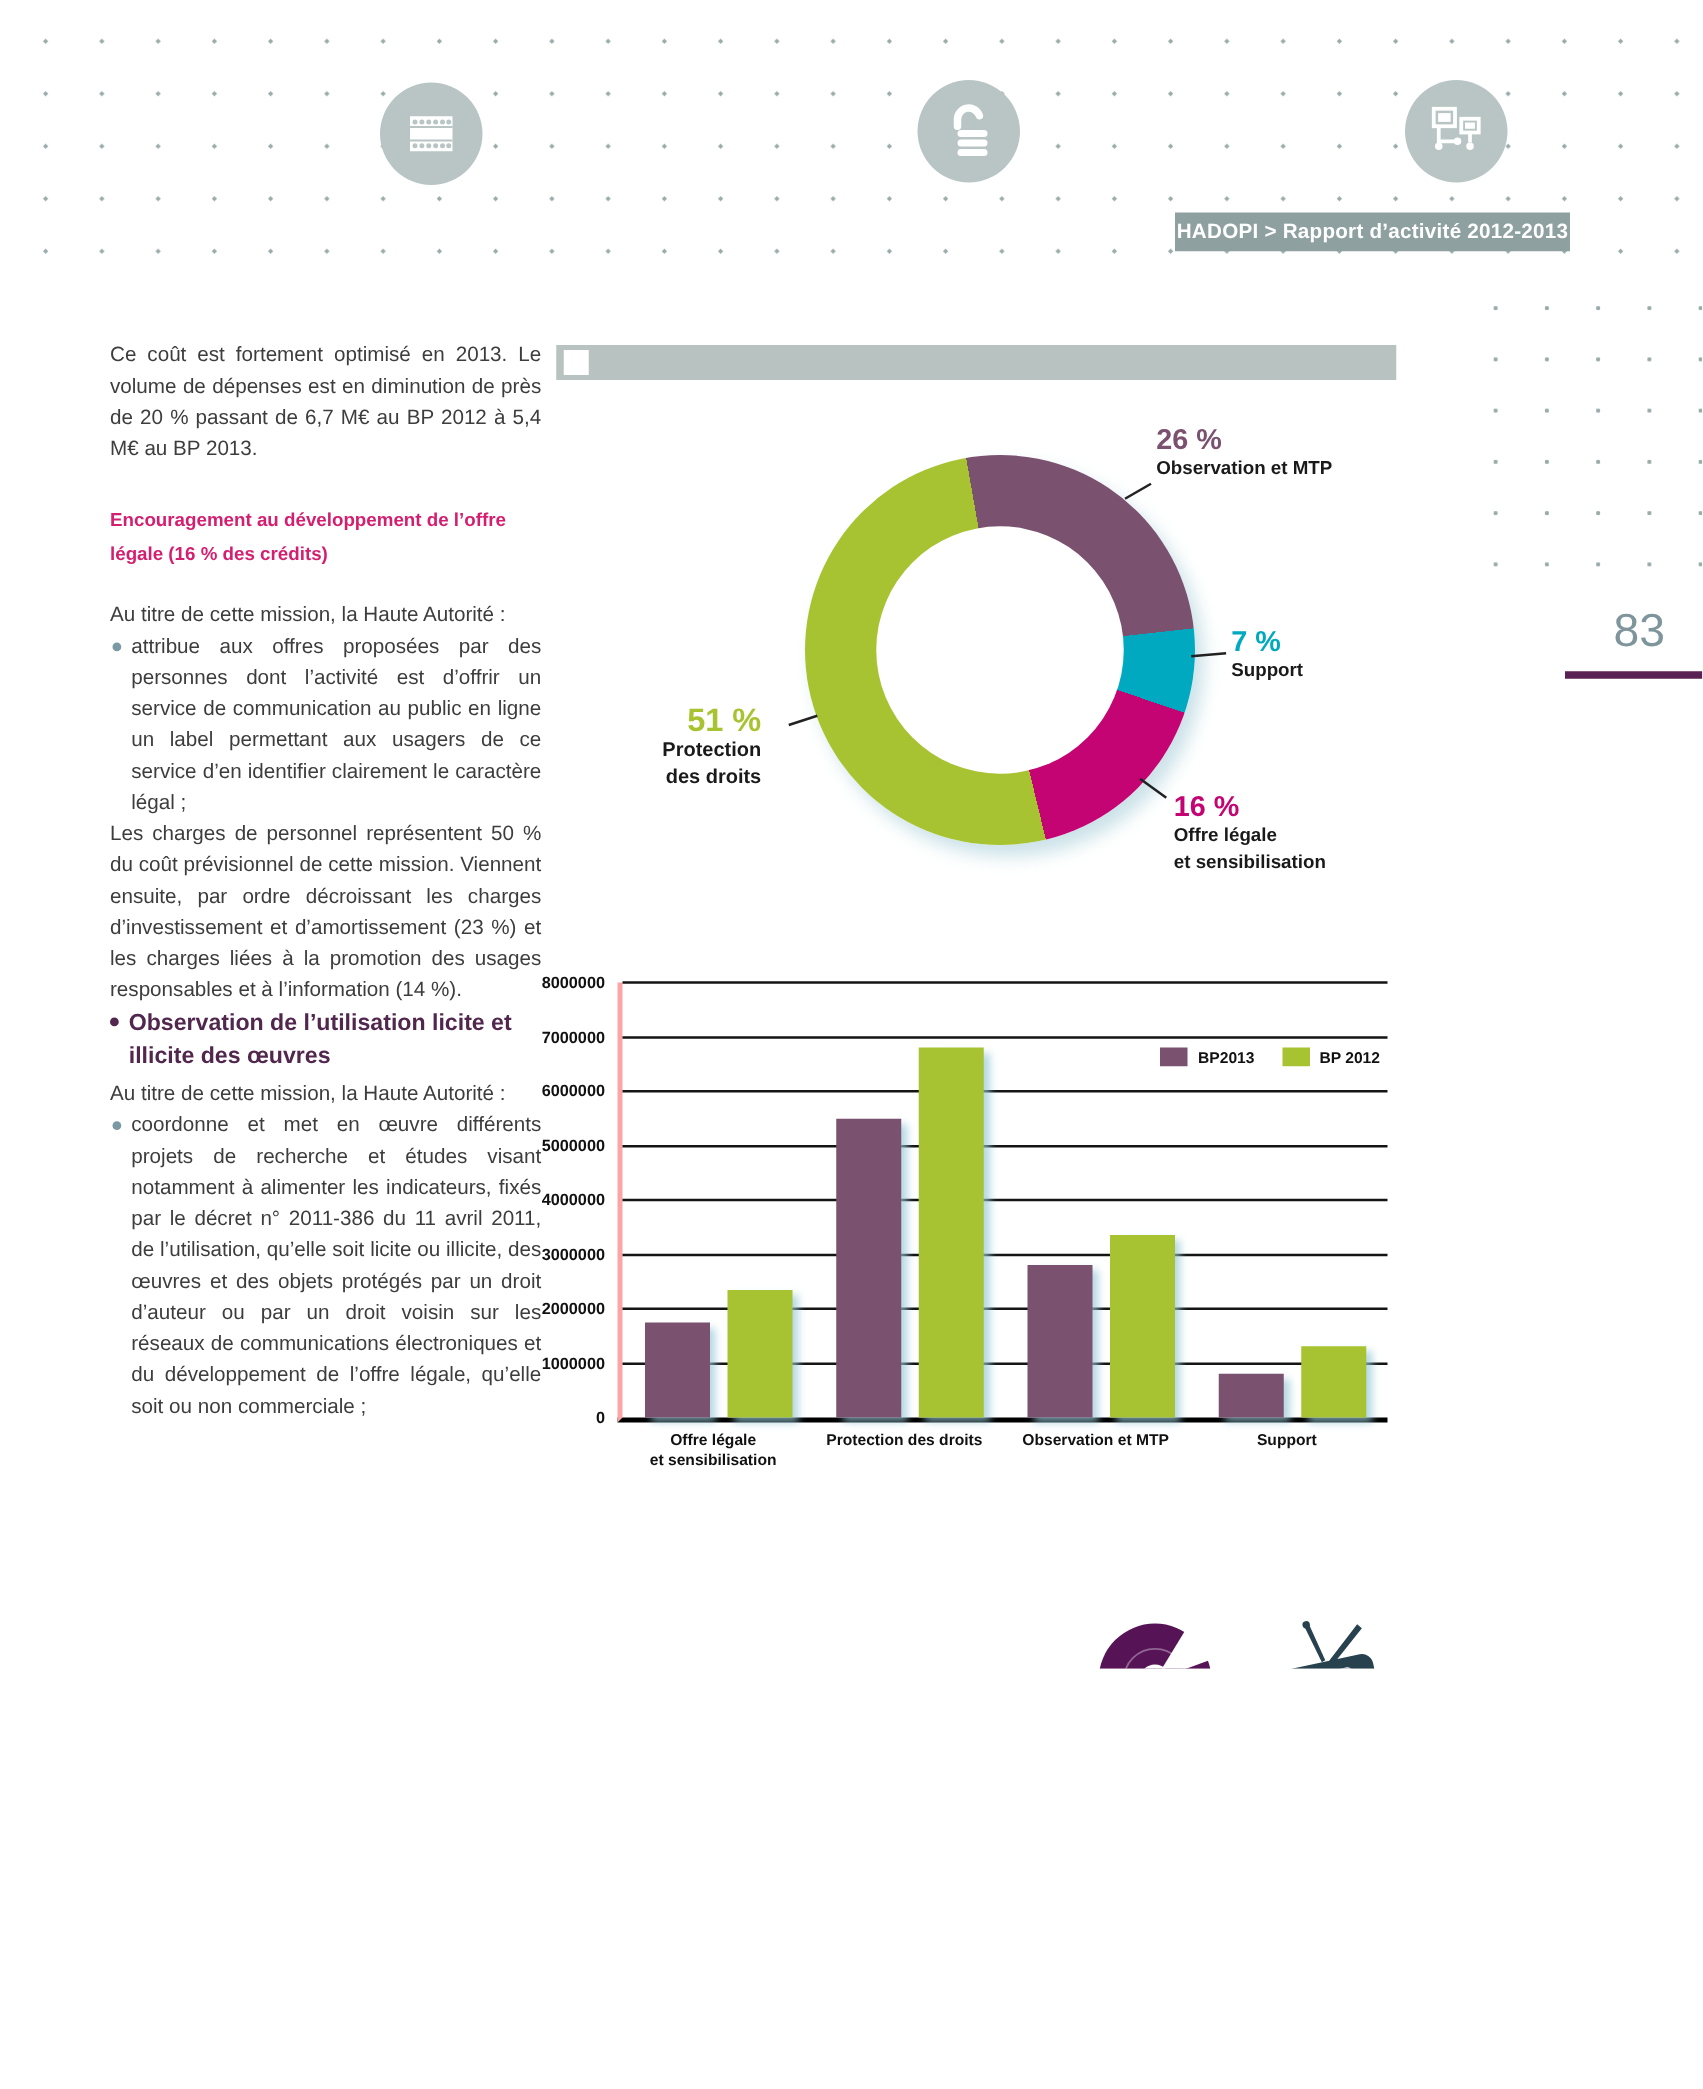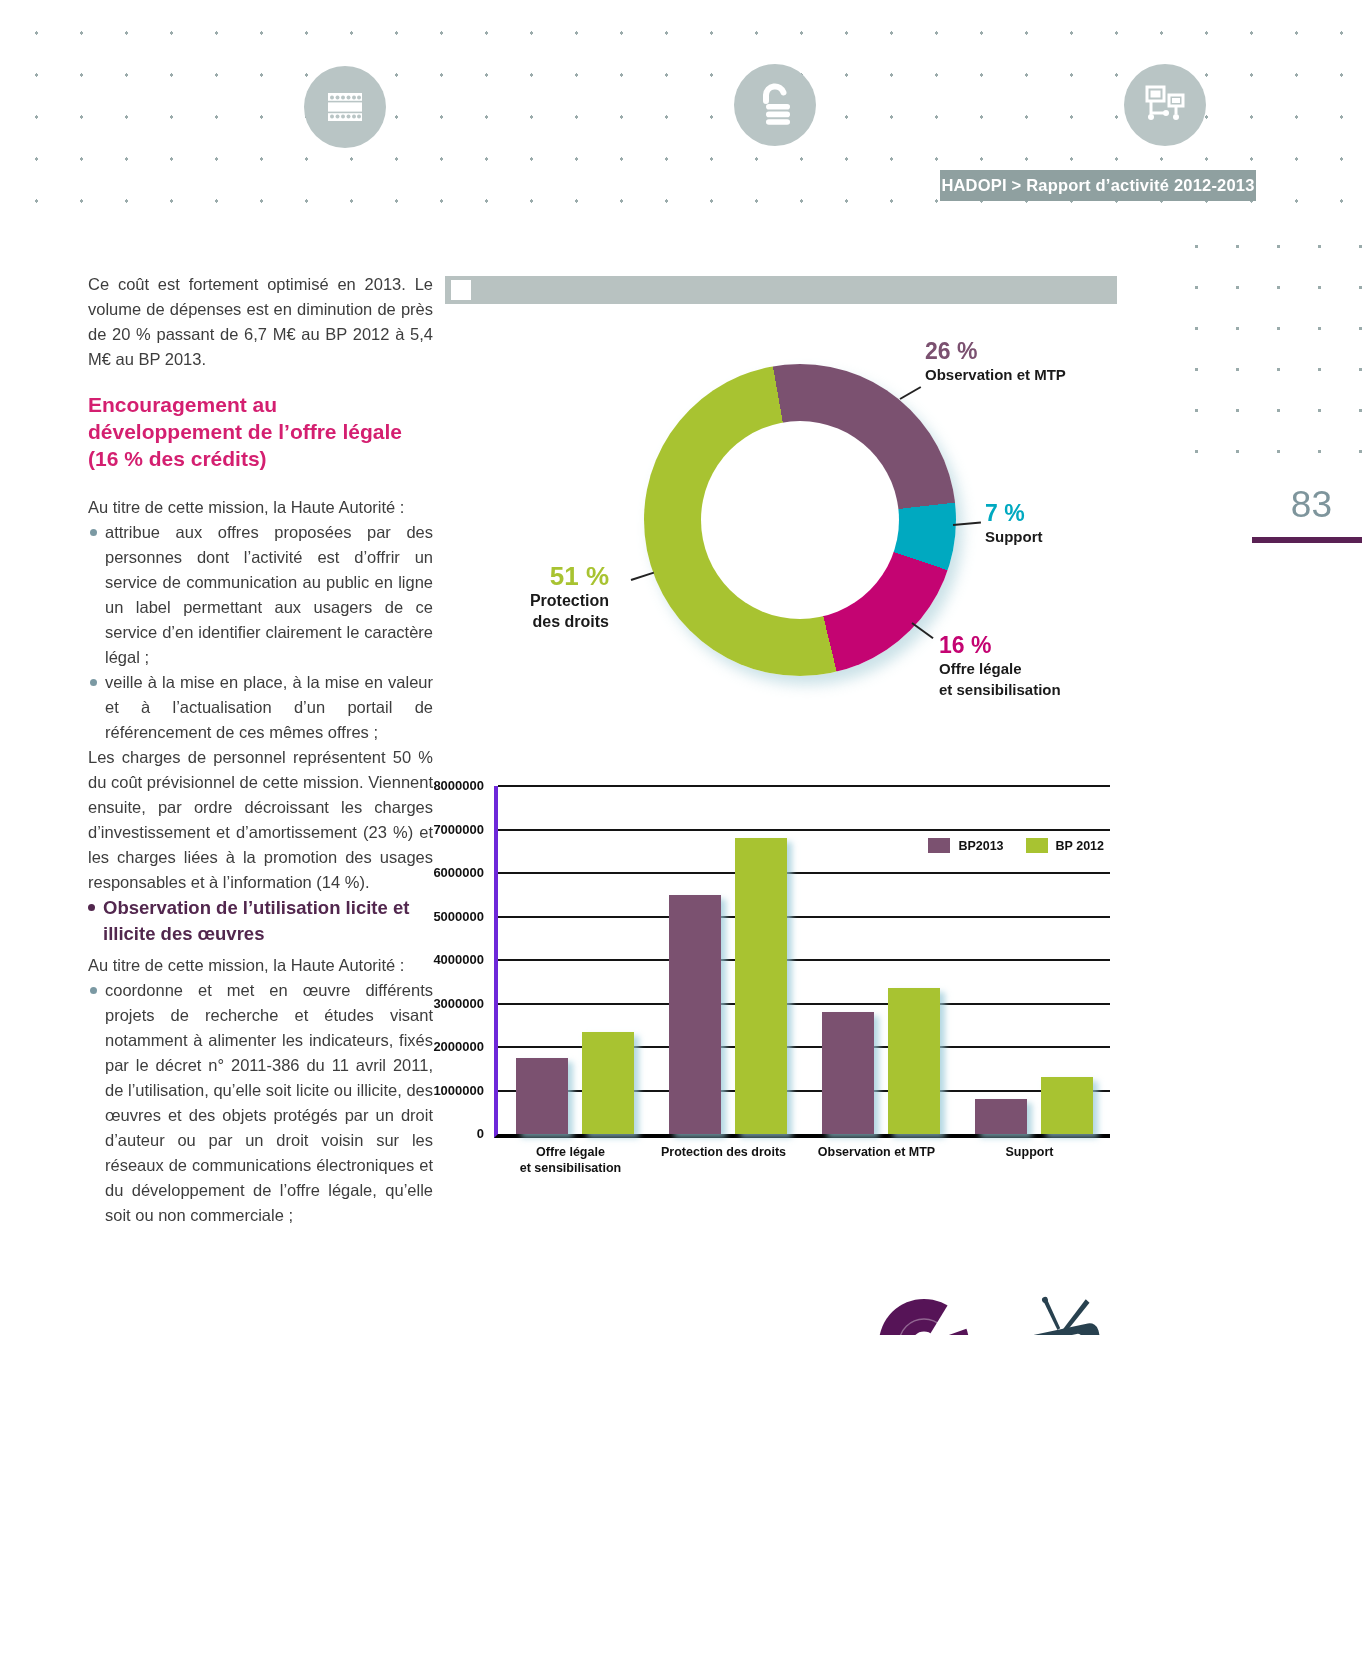--- a/index.html
+++ b/index.html
@@ -17,21 +17,21 @@
   .ic-film{left:304px;top:66px;}
   .ic-lock{left:734px;top:64px;}
   .ic-net{left:1124px;top:64px;}
   .banner{position:absolute;left:940px;top:170px;width:316px;height:31px;background:#8fa0a0;
         color:#fff;font-size:16.5px;font-weight:bold;text-align:center;line-height:31px;letter-spacing:.2px;}
   .pageno{position:absolute;left:1262px;top:484px;width:70px;font-size:37px;color:#7e959c;text-align:right;}
   .pagerule{position:absolute;left:1252px;top:537px;width:110px;height:6px;background:#5a2154;}
   
   .leftcol{position:absolute;left:88px;top:272px;width:345px;}
   p.body{margin:0;font-size:16.5px;line-height:25px;text-align:justify;color:#3d3d3d;}
-  h2.pink{margin:19px 0 23px;font-size:21px;line-height:27px;color:#d41f70;font-weight:bold;text-align:left;}
+  h2.pink{margin:31px 0 23px;font-size:15px;line-height:27px;color:#d41f70;font-weight:bold;text-align:left;}
   ul.bullets{margin:0;padding:0;list-style:none;}
   ul.bullets li{position:relative;padding-left:17px;font-size:16.5px;line-height:25px;text-align:justify;}
   ul.bullets li::before{content:"";position:absolute;left:2px;top:9px;width:7px;height:7px;border-radius:50%;background:#7b99a3;}
   .subhead{position:relative;margin:0 0 6px;padding-left:15px;font-size:18.5px;line-height:26px;
         font-weight:bold;color:#52274e;}
   .subhead::before{content:"";position:absolute;left:0;top:9px;width:7px;height:7px;border-radius:50%;background:#52274e;}
   
   .titlebar{position:absolute;left:445px;top:276px;width:672px;height:28px;background:#b8c2c1;}
   .titlebar .sq{position:absolute;left:6px;top:4px;width:20px;height:20px;background:#fff;}
   .titlebar .ttl{position:absolute;left:37px;top:0;line-height:28px;font-size:17px;font-weight:bold;
@@ -51,21 +51,21 @@
   .tick{position:absolute;height:0;border-top:2px solid #222;transform-origin:left center;}
   .tk-obs{left:900px;top:398px;width:24px;transform:rotate(-30deg);}
   .tk-sup{left:953px;top:524px;width:28px;transform:rotate(-5deg);}
   .tk-off{left:912px;top:622px;width:26px;transform:rotate(36deg);}
   .tk-pro{left:631px;top:579px;width:24px;transform:rotate(-18deg);}
   
   .bar-section{position:absolute;left:440px;top:778px;width:690px;height:400px;}
   .ylabels{position:absolute;left:0;top:8px;width:48px;height:348px;}
   .ytick{position:absolute;right:4px;font-size:13px;font-weight:bold;color:#111;}
   .bar-plot{position:absolute;left:54px;top:8px;width:612px;height:348px;
-        border-left:4px solid #6d28d9;border-bottom:4px solid #000;}
+        border-left:4px solid #fca5a5;border-bottom:4px solid #000;}
   .gridline{position:absolute;left:0;right:0;height:2px;background:#141414;transform:translateY(50%);}
   .bargroups{position:absolute;left:0;right:0;top:0;bottom:0;display:flex;}
   .bargroup{flex:1;display:flex;align-items:flex-end;justify-content:center;gap:14px;}
   .bar{width:52px;box-shadow:5px 4px 6px rgba(150,200,215,.7);}
   .legend{position:absolute;top:52px;right:6px;display:flex;gap:22px;align-items:center;}
   .legitem{display:flex;align-items:center;gap:8px;font-size:12.5px;font-weight:bold;color:#111;}
   .sw{width:22px;height:15px;display:inline-block;}
   .xlabels{position:absolute;left:54px;top:366px;width:612px;display:flex;}
   .xtick{flex:1;text-align:center;font-size:12.5px;font-weight:bold;color:#111;line-height:16px;white-space:pre-line;}
   
@@ -136,21 +136,20 @@
 
   <div class="pageno">83</div>
   <div class="pagerule"></div>
 
   <div class="leftcol">
     <p class="body">Ce coût est fortement optimisé en 2013. Le volume de dépenses est en diminution de près de 20 % passant de 6,7 M€ au BP 2012 à 5,4 M€ au BP 2013.</p>
     <h2 class="pink">Encouragement au développement de l’offre légale (16 % des crédits)</h2>
     <p class="body">Au titre de cette mission, la Haute Autorité :</p>
     <ul class="bullets">
       <li>attribue aux offres proposées par des personnes dont l’activité est d’offrir un service de communication au public en ligne un label permettant aux usagers de ce service d’en identifier clairement le caractère légal ;</li>
-      <li>veille à la mise en place, à la mise en valeur et à l’actualisation d’un portail de référencement de ces mêmes offres ;</li>
     </ul>
     <p class="body">Les charges de personnel représentent 50 % du coût prévisionnel de cette mission. Viennent ensuite, par ordre décroissant les charges d’investissement et d’amortissement (23 %) et les charges liées à la promotion des usages responsables et à l’information (14 %).</p>
     <div class="subhead">Observation de l’utilisation licite et illicite des œuvres</div>
     <p class="body">Au titre de cette mission, la Haute Autorité :</p>
     <ul class="bullets">
       <li>coordonne et met en œuvre différents projets de recherche et études visant notamment à alimenter les indicateurs, fixés par le décret n° 2011-386 du 11 avril 2011, de l’utilisation, qu’elle soit licite ou illicite, des œuvres et des objets protégés par un droit d’auteur ou par un droit voisin sur les réseaux de communications électroniques et du développement de l’offre légale, qu’elle soit ou non commerciale ;</li>
     </ul>
   </div>
 
   <div class="titlebar">

